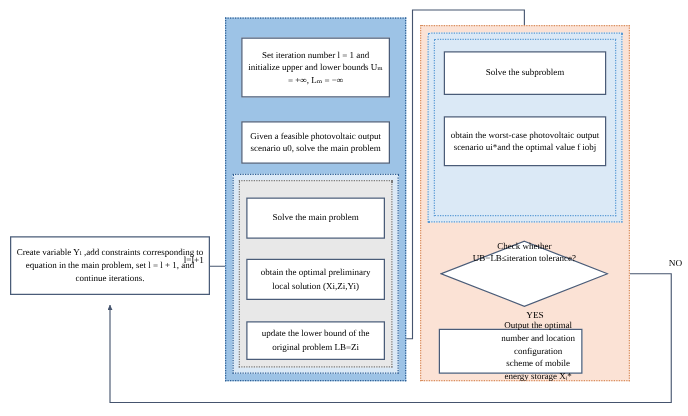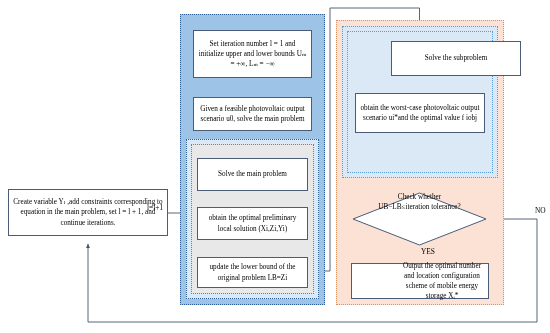--- a/index.html
+++ b/index.html
@@ -161,37 +161,37 @@
   </div>
 
   <div class="node" style="left:197px; top:207px; width:111px; height:33px;">
     <span class="inner">obtain the optimal preliminary local solution (Xi,Zi,Yi)</span>
   </div>
 
   <div class="node" style="left:197px; top:257px; width:111px; height:31px;">
     <span class="inner">update the lower bound of the original problem LB=Zi</span>
   </div>
 
-  <div class="node" style="left:355px; top:41px; width:130px; height:35px;margin-left:36px;">
+  <div class="node" style="left:355px; top:41px; width:130px; height:35px;">
     <span class="inner">Solve the subproblem</span>
   </div>
 
   <div class="node" style="left:355px; top:93px; width:130px; height:40px;">
     <span class="inner">obtain the worst-case photovoltaic output scenario ui*and the optimal value f iobj</span>
   </div>
 
 
   <div class="diamond-wrap" style="left:352px; top:192px; width:135px; height:54px;">
     <svg width="135" height="54" viewBox="0 0 135 54" style="position:absolute;left:0;top:0;">
       <polygon points="67.5,1 134,27 67.5,53 1,27" fill="#ffffff" stroke="#4a5c78" stroke-width="1"></polygon>
     </svg>
     <span class="diamond-text">Check whether UB−LB≤iteration tolerance?</span>
   </div>
 
-  <div class="node" style="left:351px; top:263px; width:138px; height:36px;padding-left:48px;">
+  <div class="node" style="left:351px; top:263px; width:115px; height:36px;padding-left:48px;">
     <span class="inner">Output the optimal number and location configuration scheme of mobile energy storage Xᵢ*</span>
   </div>
 
   <div class="node" style="left:8px; top:189px; width:160px; height:47px;">
     <span class="inner">Create variable Yₗ ,add constraints corresponding to equation  in the main problem, set l = l + 1, and continue iterations.</span>
   </div>
 
   <div class="label" style="left:147px; top:203px;">l=l+1</div>
 
   <div class="label" style="left:421px; top:247px;">YES</div>

